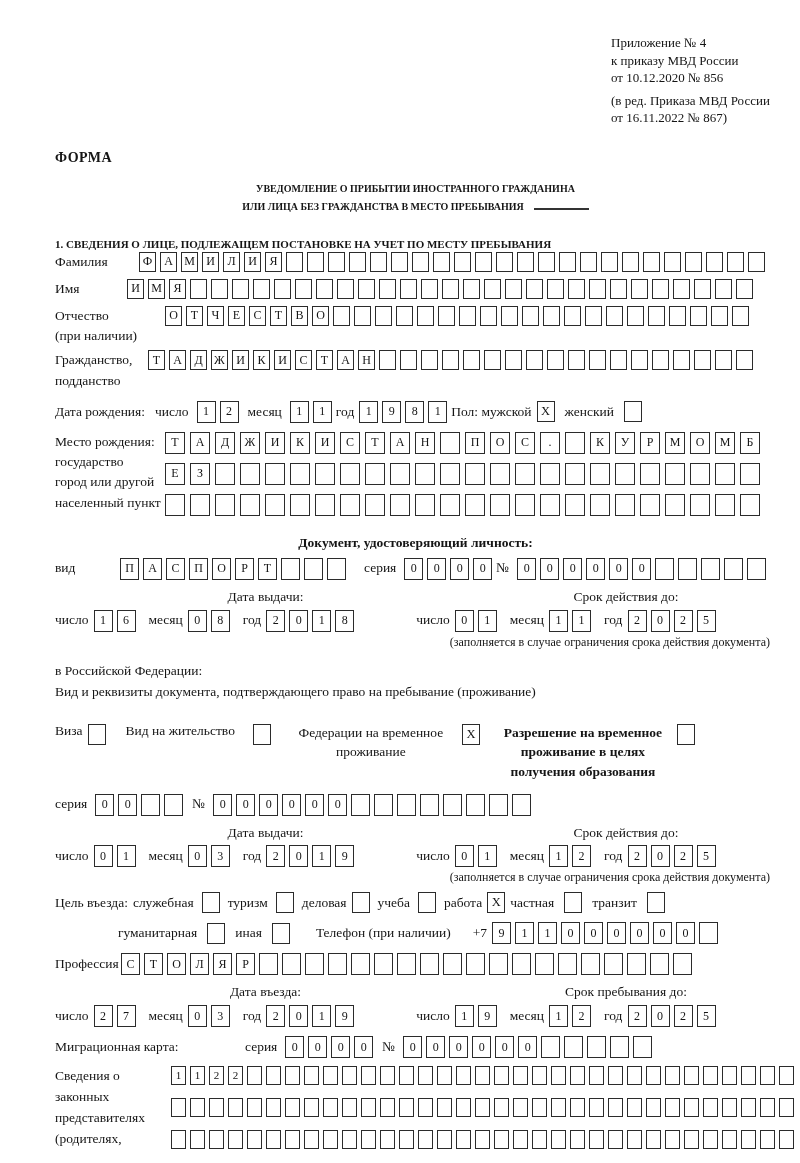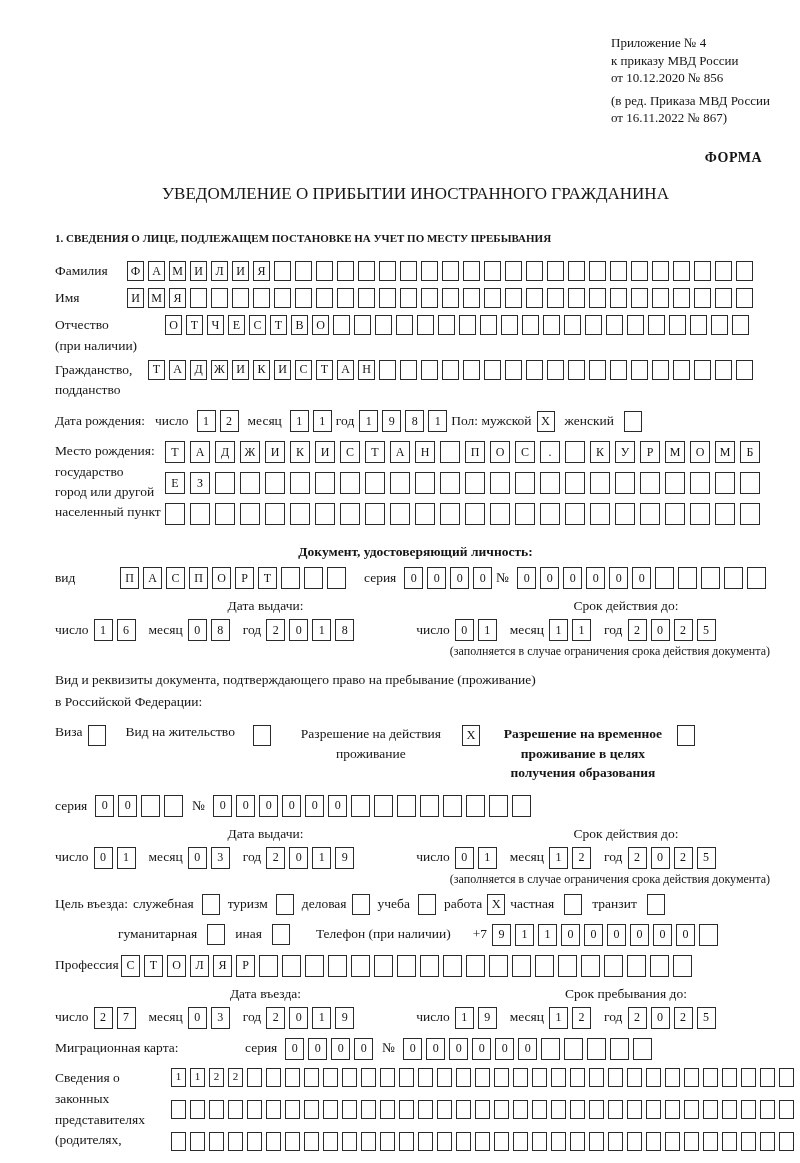--- a/index.html
+++ b/index.html
@@ -6,22 +6,22 @@
   html, body { margin: 0; padding: 0; background: #e8e8e8; }
   .page {
     width: 800px; height: 1163px; margin: 0 auto; background: #fff;
     font-family: "Liberation Serif", "DejaVu Serif", serif;
     color: #151515; font-size: 13.5px; line-height: 1.25;
     padding: 34px 24px 10px 55px; overflow: hidden; position: relative;
   }
   .annex { margin-left: 556px; font-size: 13px; line-height: 1.35; }
   .annex div { white-space: nowrap; }
   .annex .sub { margin-top: 5px; }
-  .forma { text-align: right; font-weight: bold; font-size: 14px; margin: 22px 14px 8px 0; letter-spacing: .5px; }
-  .title { text-align: center; font-weight: normal; font-size: 17px; line-height: 1.55; margin-top: 15px; }
+  .forma { font-weight: bold; font-size: 14px; margin: 22px 14px 8px 0; letter-spacing: .5px; }
+  .title { text-align: center; font-weight: bold; font-size: 10px; line-height: 1.55; margin-top: 15px; }
   .blank-underline { display: inline-block; width: 55px; border-bottom: 2px solid #333; height: 13px; margin-left: 10px; }
   .sec-heading { font-weight: bold; font-size: 11px; margin-top: 24px; white-space: nowrap; }
 
   .row { display: flex; align-items: center; margin-top: 7px; }
   .row-top { align-items: flex-start; }
   .lbl { flex: none; }
   .lbl-block { flex: none; line-height: 1.5; }
   .cells { display: flex; flex: none; }
   .cell {
     width: 17px; height: 20px; border: 1.6px solid #2b2b2b; margin-right: 4px;
@@ -49,21 +49,21 @@
   .dh-left  { width: 430px; text-align: center; }
   .dh-right { flex: none; width: 300px; text-align: center; }
   .drow { display: flex; align-items: center; margin-top: 4px; }
   .dgroup { display: flex; align-items: center; flex: none; }
   .dgroup .t { margin-right: 5px; }
   .dgroup .t2 { margin-left: 9px; margin-right: 5px; }
   .dgroup-right { margin-left: 58px; }
   .note-right { text-align: right; font-size: 12px; margin-top: 3px; padding-right: 6px; }
 
   .intro { margin-top: 10px; line-height: 1.6; }
-  .res-opts { display: flex; align-items: flex-start; margin-top: 12px; }
+  .res-opts { display: flex; align-items: flex-start; margin-top: 20px; }
   .res-opts .optlbl { flex: none; }
   .res-opts .center2 { width: 172px; text-align: center; line-height: 1.45; }
   .res-opts .center3 { width: 178px; text-align: center; line-height: 1.45; font-weight: bold; }
   .res-opts .cb { margin-top: 1px; }
 
   .purpose-line2 { padding-left: 63px; }
   .w-prof { width: 66px; }
   .w-vid { width: 65px; }
   .mig-lbl { width: 142px; }
   .mig-gap { width: 48px; flex: none; }
@@ -82,25 +82,26 @@
     <div>к приказу МВД России</div>
     <div>от 10.12.2020 № 856</div>
     <div class="sub">(в ред. Приказа МВД России</div>
     <div>от 16.11.2022 № 867)</div>
   </div>
 
   <div class="forma">ФОРМА</div>
 
   <div class="title">
     <div>УВЕДОМЛЕНИЕ О ПРИБЫТИИ ИНОСТРАННОГО ГРАЖДАНИНА</div>
+    <div><span>ИЛИ ЛИЦА БЕЗ ГРАЖДАНСТВА В МЕСТО ПРЕБЫВАНИЯ</span><span class="blank-underline"></span></div>
   </div>
 
   <div class="sec-heading">1. СВЕДЕНИЯ О ЛИЦЕ, ПОДЛЕЖАЩЕМ ПОСТАНОВКЕ НА УЧЕТ ПО МЕСТУ ПРЕБЫВАНИЯ</div>
 
-  <div class="row" style="margin-top:16px;">
+  <div class="row" style="margin-top:0;gap:12px;">
     <span class="lbl w-surname">Фамилия</span>
     <span class="cells">
         <span class="cell">Ф</span>
         <span class="cell">А</span>
         <span class="cell">М</span>
         <span class="cell">И</span>
         <span class="cell">Л</span>
         <span class="cell">И</span>
         <span class="cell">Я</span>
         <span class="cell"></span>
@@ -433,32 +434,32 @@
           <span class="cell">2</span>
           <span class="cell">0</span>
           <span class="cell">2</span>
           <span class="cell">5</span>
         </span>
     </span>
   </div>
   <div class="note-right">(заполняется в случае ограничения срока действия документа)</div>
 
   <div class="intro">
+    <div>в Российской Федерации:</div>
     <div>Вид и реквизиты документа, подтверждающего право на пребывание (проживание)</div>
-    <div>в Российской Федерации:</div>
   </div>
 
   <div class="res-opts">
     <span class="optlbl">Виза</span>
     <span class="cb ml5"></span>
     <span class="gap20"></span>
     <span class="optlbl">Вид на жительство</span>
     <span class="cb" style="margin-left:18px;"></span>
     <span class="gap14"></span>
-    <span class="optlbl center2">Разрешение на действия проживание</span>
+    <span class="optlbl center2">Федерации на временное проживание</span>
     <span class="cb ml5">X</span>
     <span class="gap14"></span>
     <span class="optlbl center3">Разрешение на временное проживание в целях получения образования</span>
     <span class="cb ml5"></span>
   </div>
 
   <div class="row" style="margin-top:12px;">
     <span class="lbl">серия</span>
     <span class="cells c ml8">
         <span class="cell">0</span>

